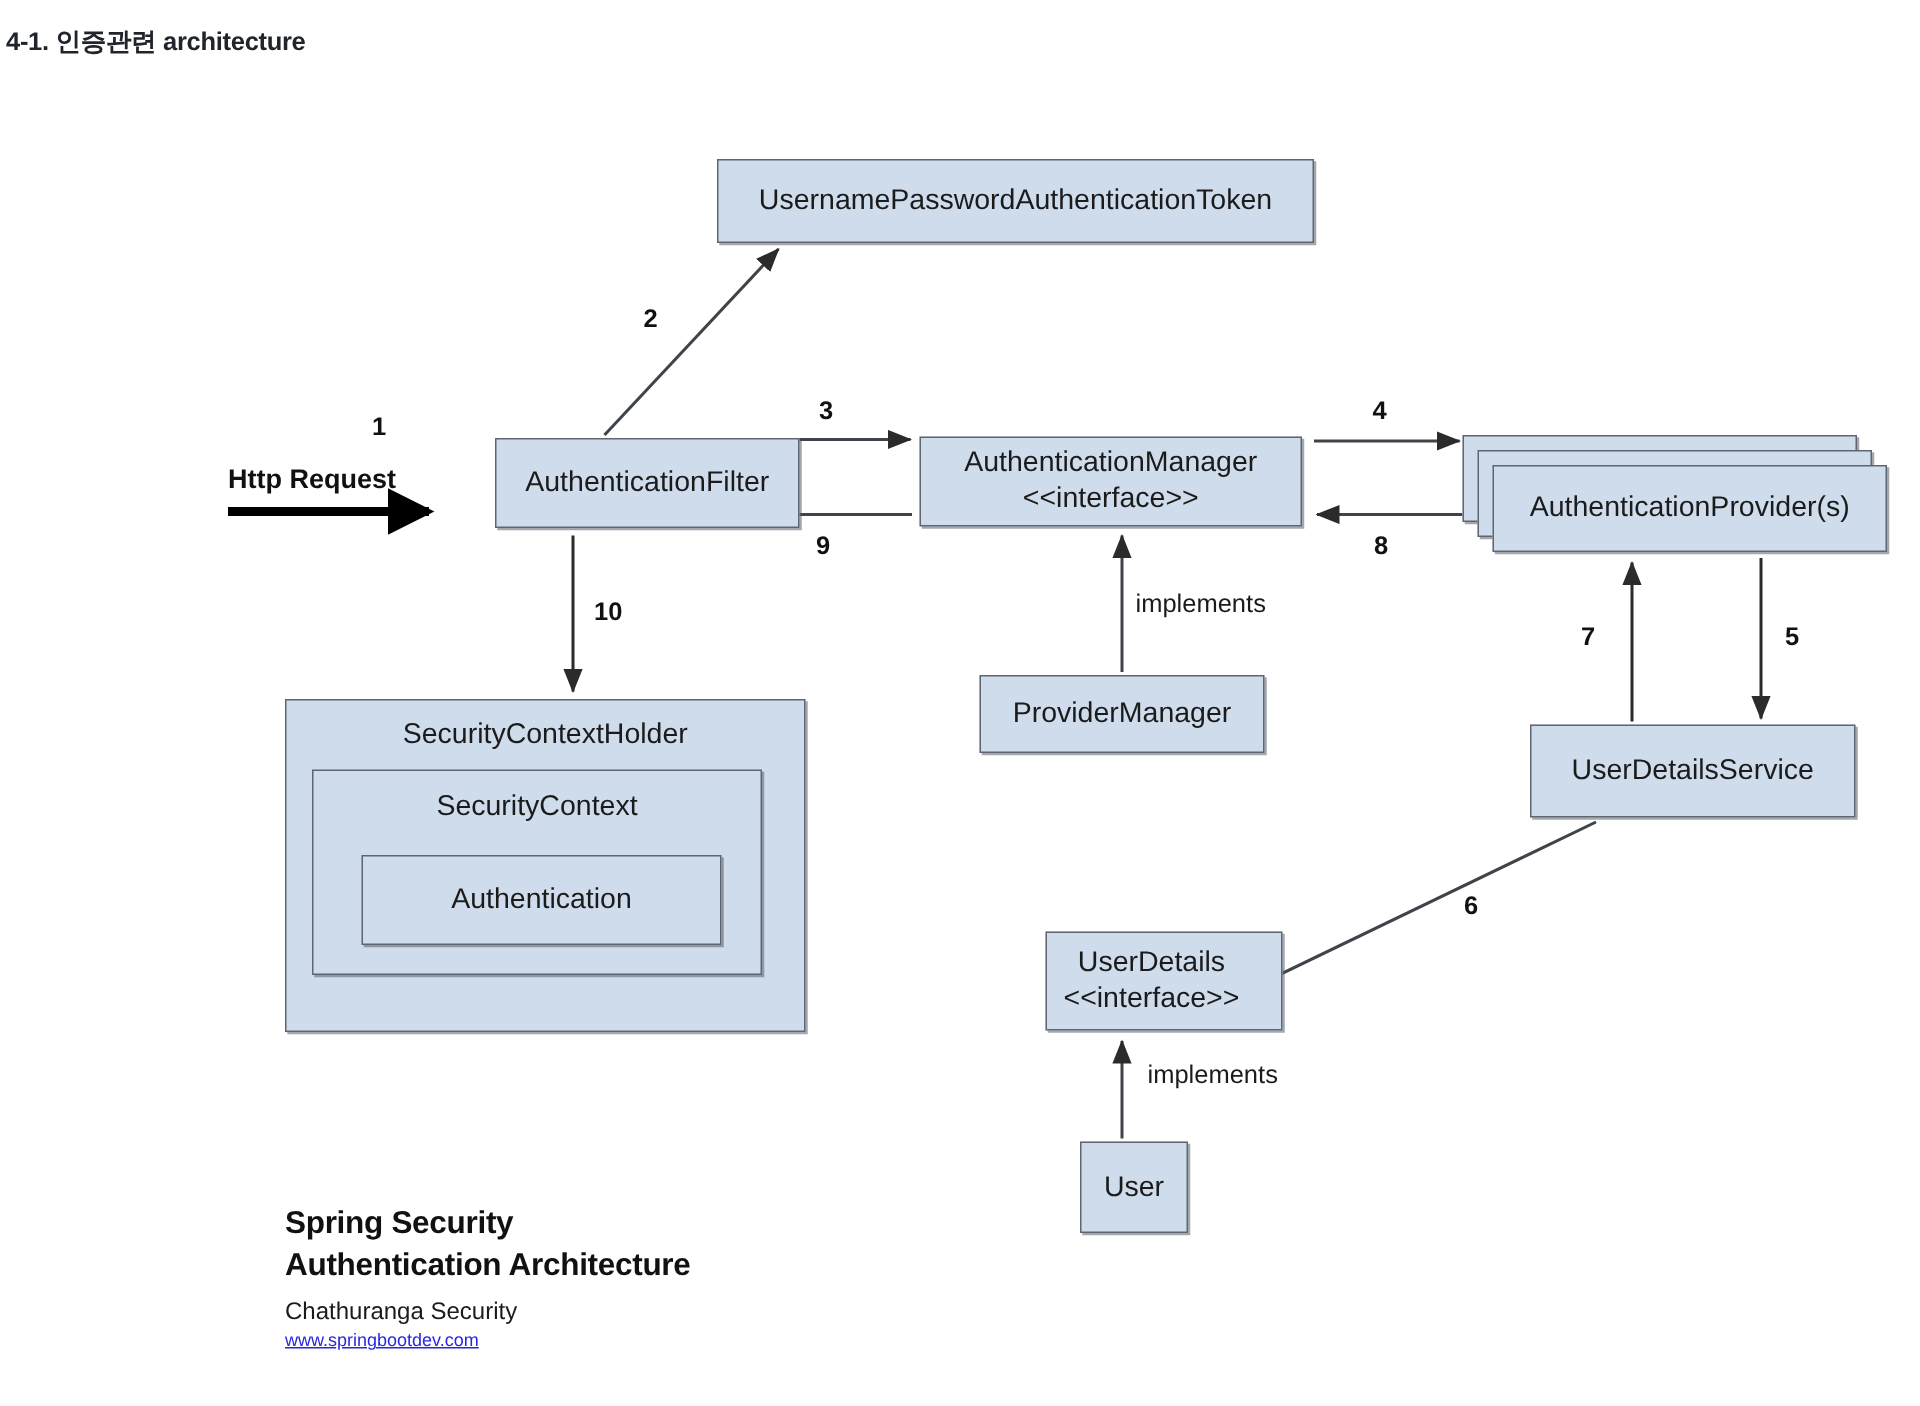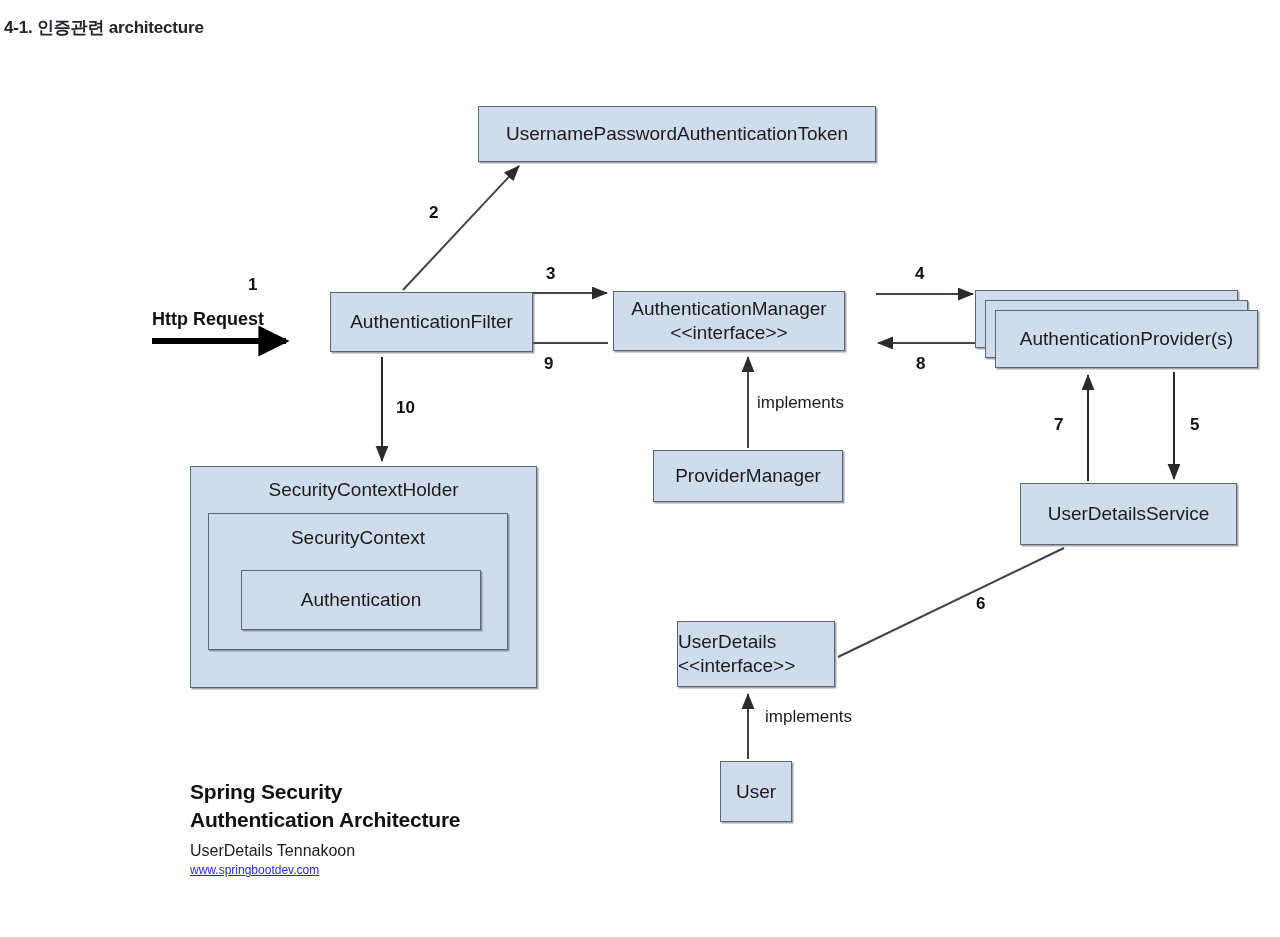--- a/index.html
+++ b/index.html
@@ -42,22 +42,23 @@
     align-items: center;
     justify-content: center;
     text-align: center;
     font-size: 19px;
     line-height: 1.25;
     color: #1b1b1b;
     white-space: pre-line;
   }
   .node.left-align {
     justify-content: flex-start;
-    text-align: left;
-    padding-left: 0;
+    text-align: center;
+    padding-left: 11px;
+    margin-left: 20px;
   }
   .stack-back {
     position: absolute;
     background: #cfdcec;
     border: 1.5px solid #5f6672;
     box-sizing: border-box;
     box-shadow: 1.5px 1.5px 0 rgba(90,95,105,0.55);
   }
   .container-node {
     position: absolute;
@@ -99,20 +100,21 @@
     top: 778px;
     width: 420px;
   }
   #caption .cap-title {
     font-size: 21px;
     font-weight: bold;
     line-height: 1.32;
     color: #111111;
     letter-spacing: -0.2px;
     white-space: pre-line;
+    margin-top: 24px;
   }
   #caption .cap-author {
     margin-top: 9px;
     font-size: 16px;
     color: #1b1b1b;
   }
   #caption .cap-link {
     font-size: 12px;
     color: #2727e0;
     text-decoration: underline;
@@ -161,21 +163,21 @@
   <line x1="748" y1="759" x2="748" y2="694" stroke="#3f434a" stroke-width="2" marker-end="url(#arrow-thin)"></line>
 </svg>
 
 <div class="stack-back" style="left:975px; top:290px; width:263px; height:58px;"></div>
 <div class="stack-back" style="left:985px; top:300px; width:263px; height:58px;"></div>
 
 <div class="node" style="left:478px; top:106px; width:398px; height:56px;">UsernamePasswordAuthenticationToken</div>
 
 <div class="node" style="left:294px; top:292px; width:203px; height:60px;margin-left:36px;">AuthenticationFilter</div>
 
-<div class="node" style="left:613px; top:291px; width:232px; height:60px;">AuthenticationManager
+<div class="node" style="left:613px; top:291px; width:255px; height:60px;">AuthenticationManager
 &lt;&lt;interface&gt;&gt;</div>
 
 <div class="node" style="left:995px; top:310px; width:263px; height:58px;">AuthenticationProvider(s)</div>
 
 <div class="node" style="left:653px; top:450px; width:190px; height:52px;">ProviderManager</div>
 
 <div class="node" style="left:1020px; top:483px; width:217px; height:62px;">UserDetailsService</div>
 
 <div class="node left-align" style="left:677px; top:621px; width:158px; height:66px;">UserDetails
 &lt;&lt;interface&gt;&gt;</div>
@@ -204,15 +206,15 @@
 <div class="step-label" style="left:916px;  top:354px;">8</div>
 <div class="step-label" style="left:544px;  top:354px;">9</div>
 <div class="step-label" style="left:396px;  top:398px;">10</div>
 
 <div class="edge-label" style="left:757px; top:393px;">implements</div>
 <div class="edge-label" style="left:765px; top:707px;">implements</div>
 
 <div id="caption">
   <div class="cap-title">Spring Security
 Authentication Architecture</div>
-  <div class="cap-author">UserDetails Tennakoon</div>
+  <div class="cap-author">Chathuranga Security</div>
   <div><span class="cap-link">www.springbootdev.com</span></div>
 </div>
 
 </body></html>

